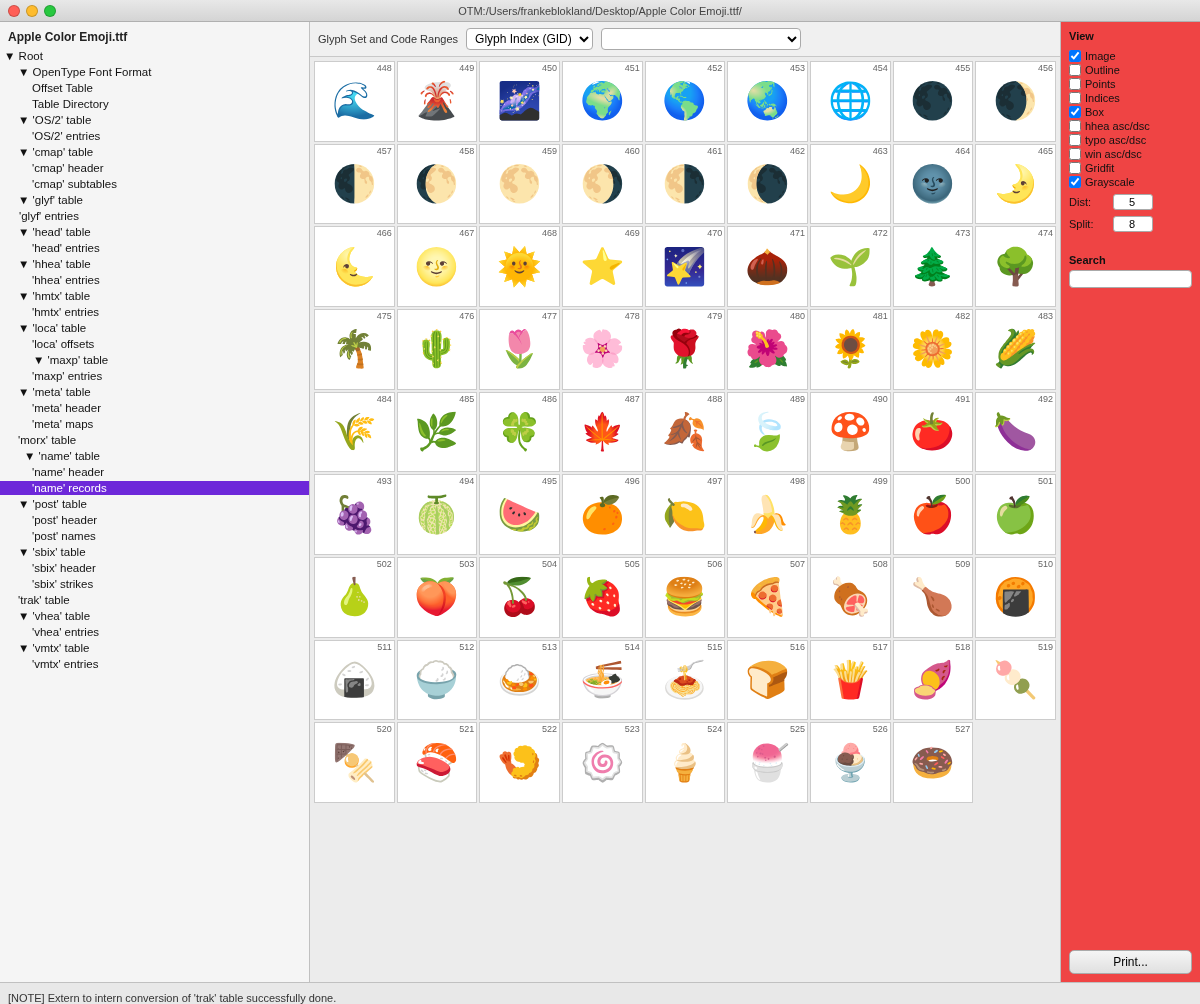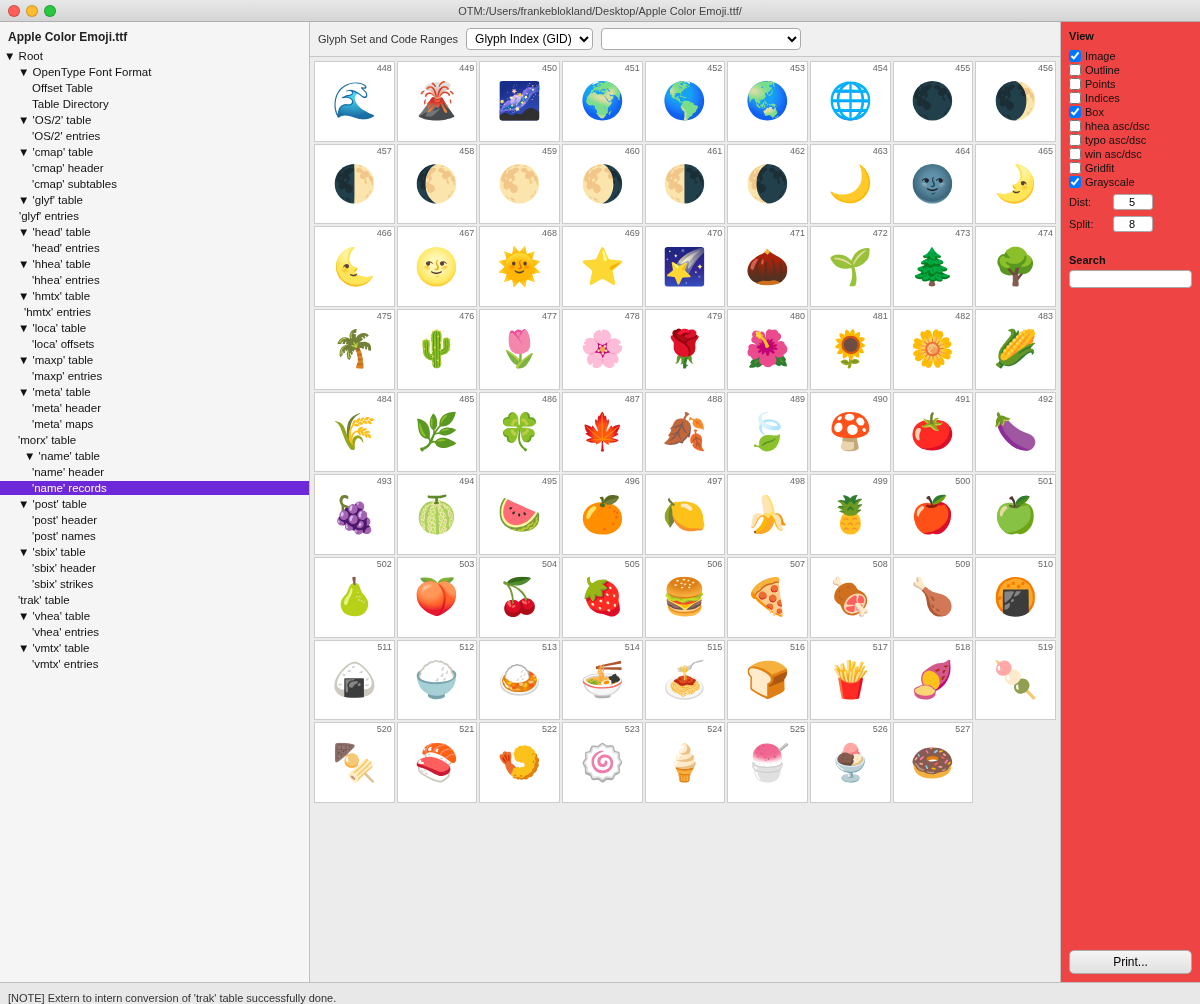--- a/index.html
+++ b/index.html
@@ -267,30 +267,30 @@
         <div class="tree-item">
           <span style="padding-left: 18px;">▼  'hhea' table</span>
         </div>
         <div class="tree-item">
           <span style="padding-left: 32px;">'hhea' entries</span>
         </div>
         <div class="tree-item">
           <span style="padding-left: 18px;">▼  'hmtx' table</span>
         </div>
         <div class="tree-item">
-          <span style="padding-left: 24px;">'hmtx' entries</span>
+          <span style="padding-left: 32px;">'hmtx' entries</span>
         </div>
         <div class="tree-item">
           <span style="padding-left: 18px;">▼  'loca' table</span>
         </div>
         <div class="tree-item">
           <span style="padding-left: 32px;">'loca' offsets</span>
         </div>
         <div class="tree-item">
-          <span style="padding-left: 18px;">▼  'maxp' table</span>
+          <span style="padding-left: 18px; margin-left: 15px;">▼  'maxp' table</span>
         </div>
         <div class="tree-item">
           <span style="padding-left: 32px;">'maxp' entries</span>
         </div>
         <div class="tree-item">
           <span style="padding-left: 18px;">▼  'meta' table</span>
         </div>
         <div class="tree-item">
           <span style="padding-left: 32px;">'meta' header</span>
         </div>

